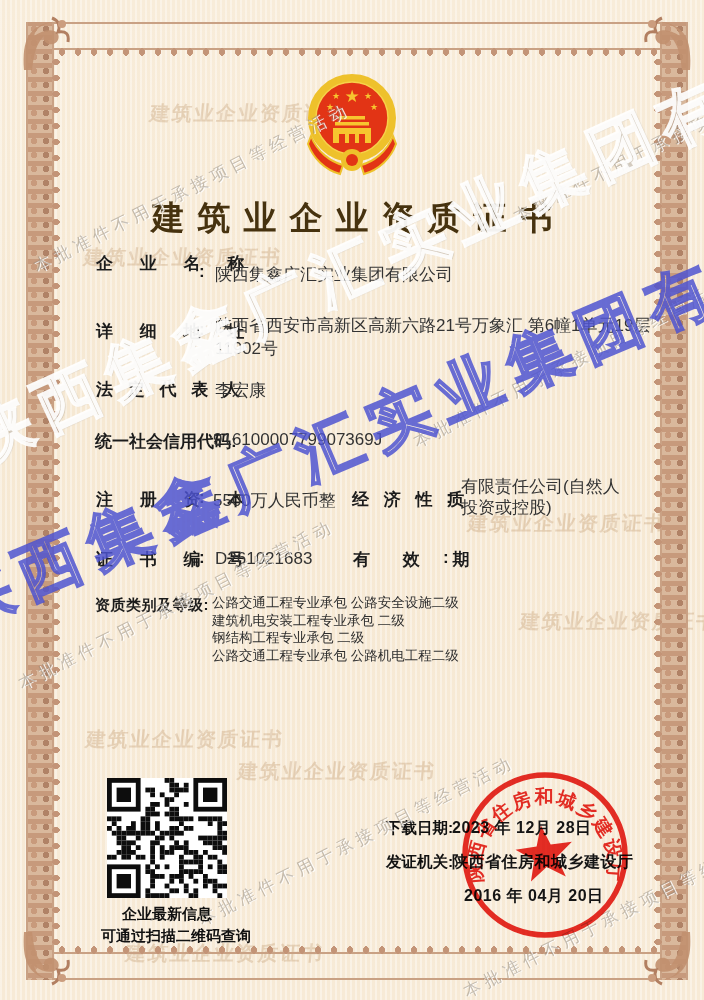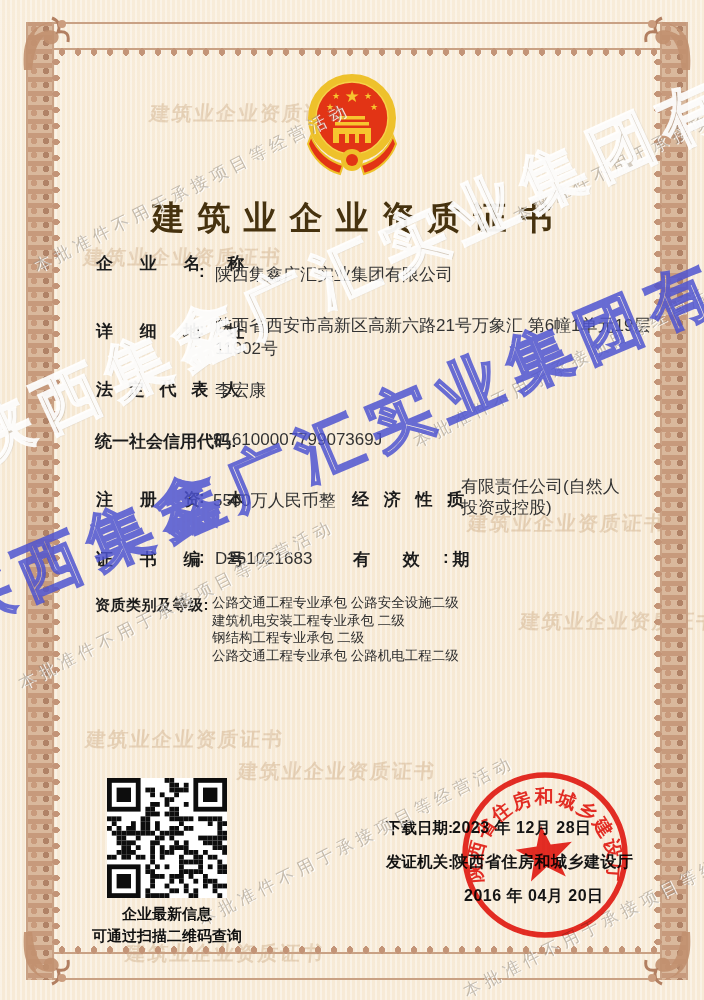--- a/index.html
+++ b/index.html
@@ -402,21 +402,21 @@
           <rect x="79.2" y="0" width="30.800000000000004" height="30.800000000000004"></rect>
           <rect x="83.60000000000001" y="4.4" width="22" height="22" fill="#fff"></rect>
           <rect x="88" y="8.8" width="13.200000000000001" height="13.200000000000001"></rect>
           <rect x="0" y="79.2" width="30.800000000000004" height="30.800000000000004"></rect>
           <rect x="4.4" y="83.60000000000001" width="22" height="22" fill="#fff"></rect>
           <rect x="8.8" y="88" width="13.200000000000001" height="13.200000000000001"></rect>
         </g>
       </svg>
   </div>
   <span class="qr-cap" style="left:109px;top:905px;width:116px;text-align:center">企业最新信息</span>
-  <span class="qr-cap" style="left:92px;top:927px;width:192px;">可通过扫描二维码查询</span>
+  <span class="qr-cap" style="left:80px;top:927px;width:192px;text-align:center">可通过扫描二维码查询</span>
 
   <span class="b-lab" style="left:386px;top:818px">下载日期:</span>
   <span class="b-val" style="left:452px;top:818px">2023 年 12月 28日</span>
   <span class="b-lab" style="left:386px;top:852px">发证机关:</span>
   <span class="b-val" style="left:452px;top:852px">陕西省住房和城乡建设厅</span>
   <span class="b-val" style="left:464px;top:886px">2016 年 04月 20日</span>
 
   <div class="seal">
     <svg viewBox="0 0 174 174">
       <defs>

